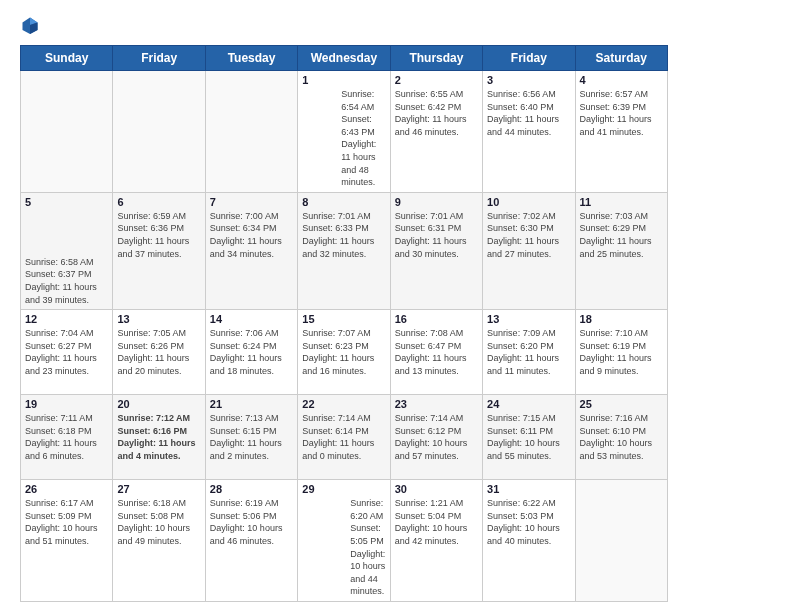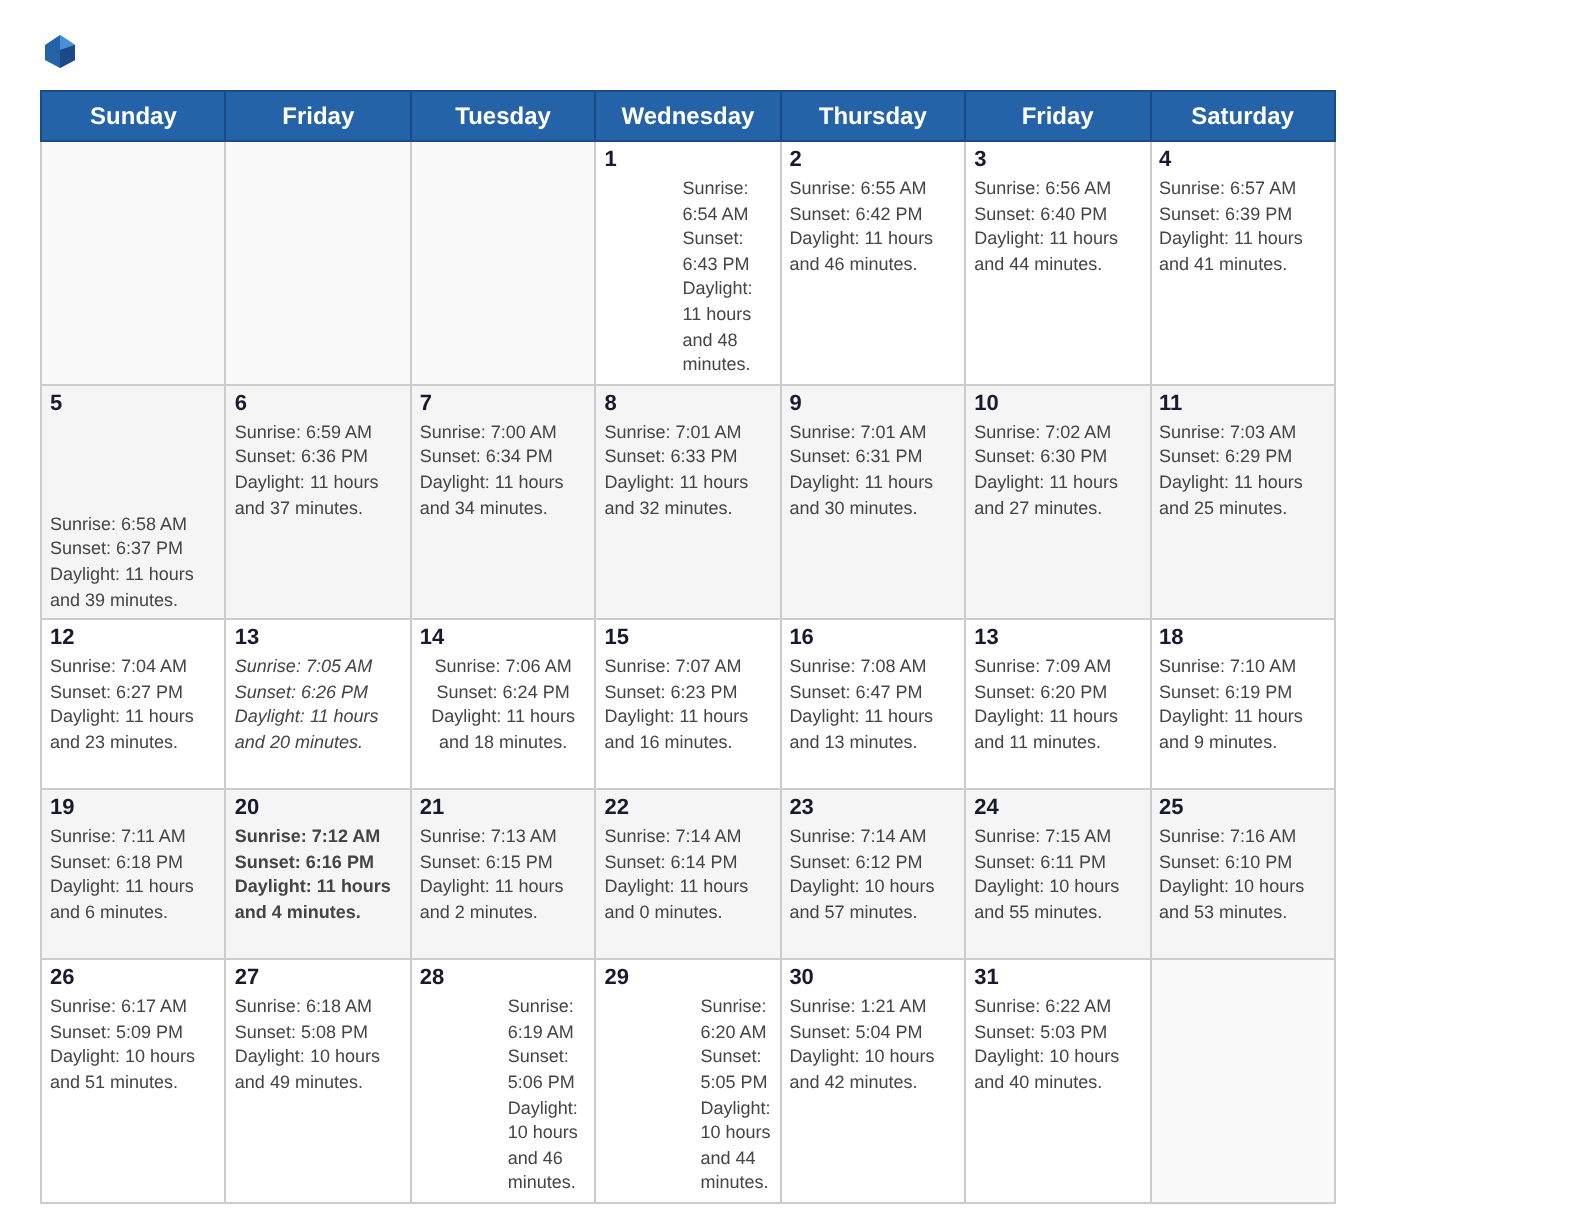--- a/index.html
+++ b/index.html
@@ -215,28 +215,28 @@
         <tr>
           <td>
             <div class="day-num">12</div>
             <div class="day-info" style="white-space: pre-line;">Sunrise: 7:04 AM
 Sunset: 6:27 PM
 Daylight: 11 hours
 and 23 minutes.</div>
           </td>
           <td>
             <div class="day-num">13</div>
-            <div class="day-info" style="white-space: pre-line; font-style: italic;">Sunrise: 7:05 AM
+            <div class="day-info" style="white-space: pre-line;">Sunrise: 7:05 AM
 Sunset: 6:26 PM
 Daylight: 11 hours
 and 20 minutes.</div>
           </td>
           <td>
             <div class="day-num">14</div>
-            <div class="day-info" style="white-space: pre-line; text-align: center;">Sunrise: 7:06 AM
+            <div class="day-info" style="white-space: pre-line;">Sunrise: 7:06 AM
 Sunset: 6:24 PM
 Daylight: 11 hours
 and 18 minutes.</div>
           </td>
           <td>
             <div class="day-num">15</div>
             <div class="day-info" style="white-space: pre-line;">Sunrise: 7:07 AM
 Sunset: 6:23 PM
 Daylight: 11 hours
 and 16 minutes.</div>
@@ -324,21 +324,21 @@
           </td>
           <td>
             <div class="day-num">27</div>
             <div class="day-info" style="white-space: pre-line;">Sunrise: 6:18 AM
 Sunset: 5:08 PM
 Daylight: 10 hours
 and 49 minutes.</div>
           </td>
           <td>
             <div class="day-num">28</div>
-            <div class="day-info" style="white-space: pre-line; margin-left: 44px;">Sunrise: 6:19 AM
+            <div class="day-info" style="white-space: pre-line;">Sunrise: 6:19 AM
 Sunset: 5:06 PM
 Daylight: 10 hours
 and 46 minutes.</div>
           </td>
           <td>
             <div class="day-num">29</div>
             <div class="day-info" style="white-space: pre-line; margin-left: 48px;">Sunrise: 6:20 AM
 Sunset: 5:05 PM
 Daylight: 10 hours
 and 44 minutes.</div>

